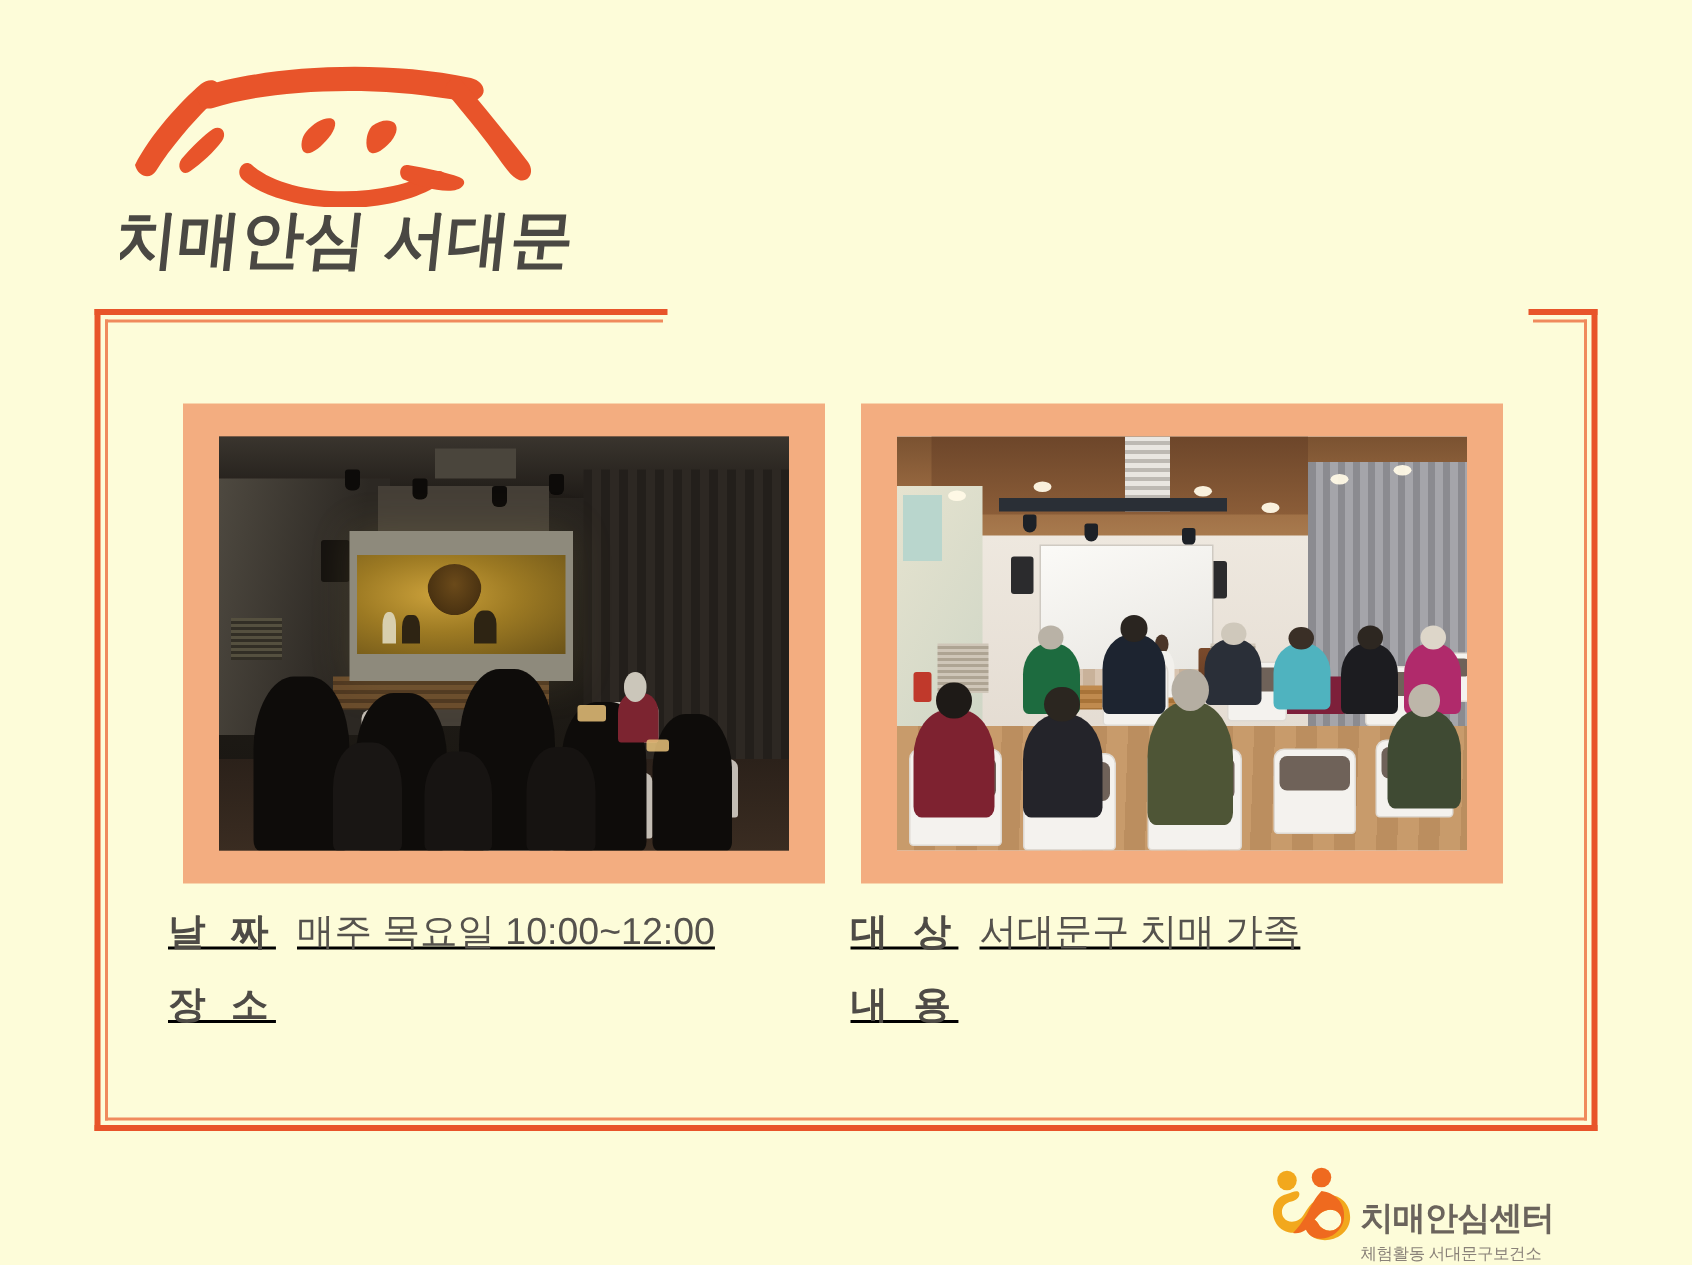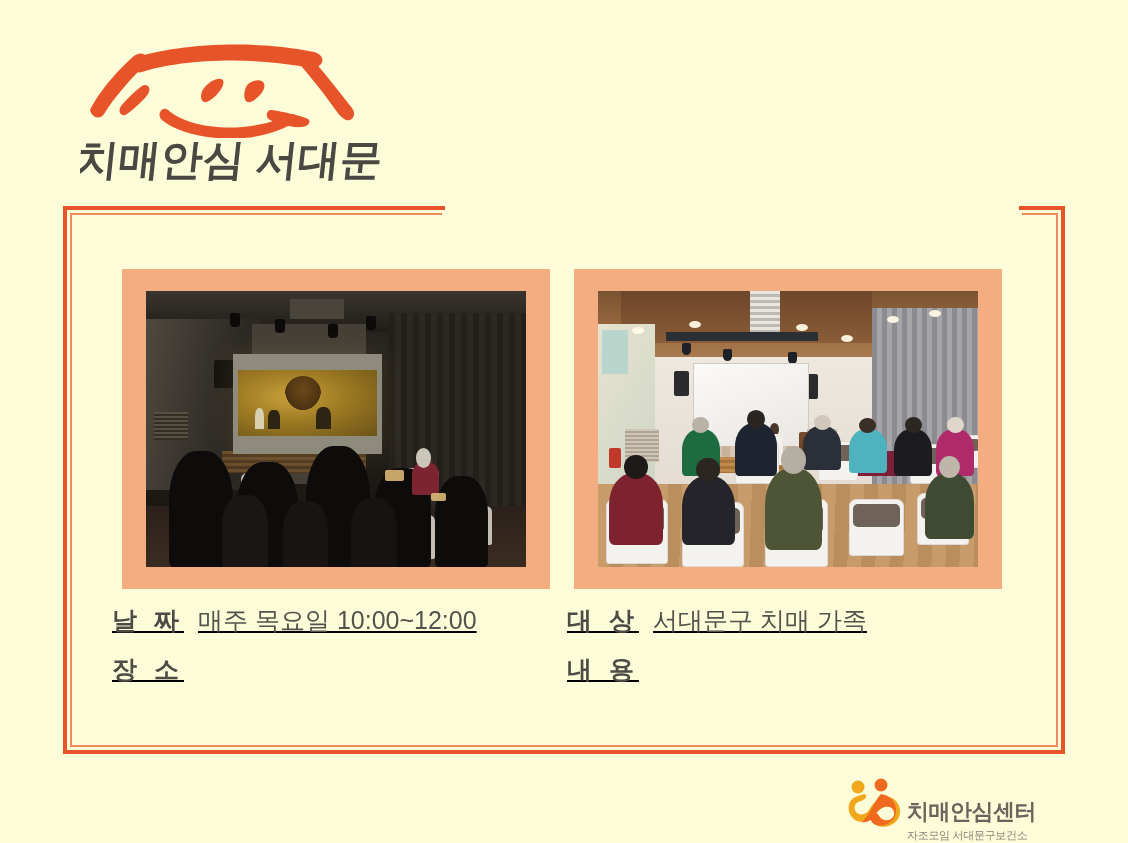--- a/index.html
+++ b/index.html
@@ -563,17 +563,17 @@
       <circle cx="36" cy="7" r="6.5" fill="#ef6a1f"></circle>
       <path d="M13,18 C4,20 1,30 6,38 C11,46 24,46 30,37 C34,31 39,27 45,29 C50,31 51,38 46,41 C42,44 36,42 34,38
                C32,34 28,33 26,36 C24,40 27,46 33,48 C43,51 54,45 55,35 C56,24 47,17 38,19 C31,21 27,27 24,32
                C21,37 14,38 11,34 C8,30 10,24 16,23 C20,22 22,19 21,17 C20,15 16,17 13,18 Z" fill="#f2a81d"></path>
       <path d="M36,16 C45,17 52,24 51,34 C50,44 39,50 31,47 C26,45 24,40 26,36 C28,33 32,34 34,38
                C36,42 42,44 46,41 C51,38 50,31 45,29 C39,27 34,31 30,37 C27,42 22,45 17,44 C20,41 23,37 26,32
                C29,26 32,20 36,16 Z" fill="#ef6a1f"></path>
     </svg>
     <div class="footer-text">
       <div class="footer-title">치매안심센터</div>
-      <div class="footer-sub">자조모임 서대문구보건소</div>
+      <div class="footer-sub">체험활동 서대문구보건소</div>
     </div>
   </div>
 
 </div>
 
 </body></html>

